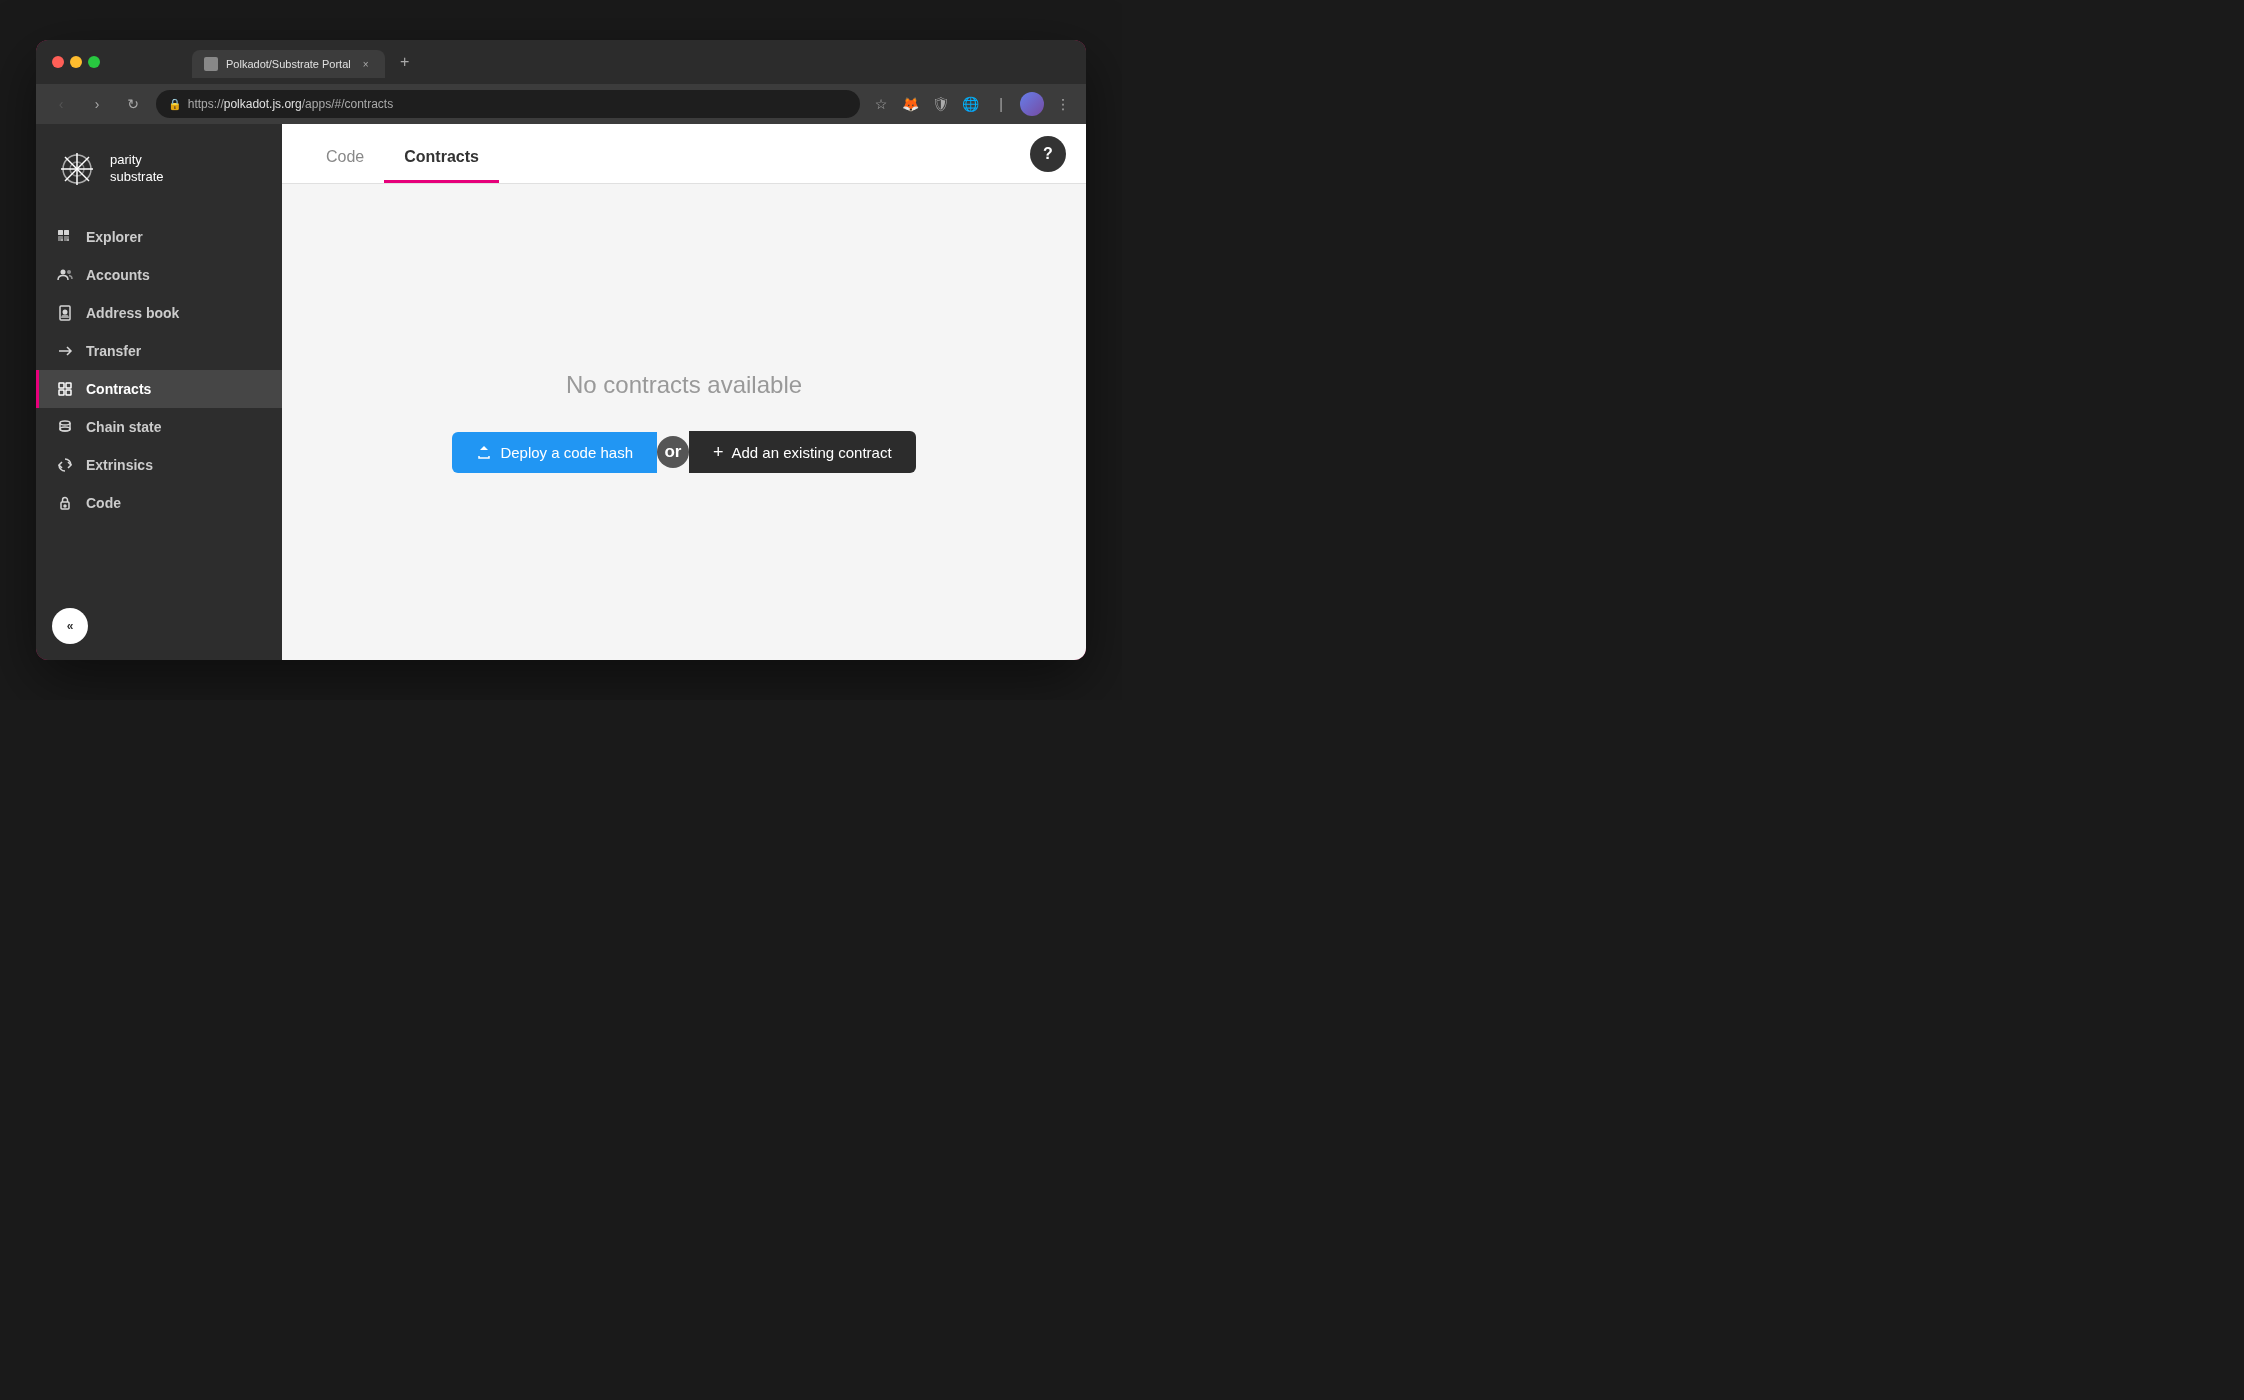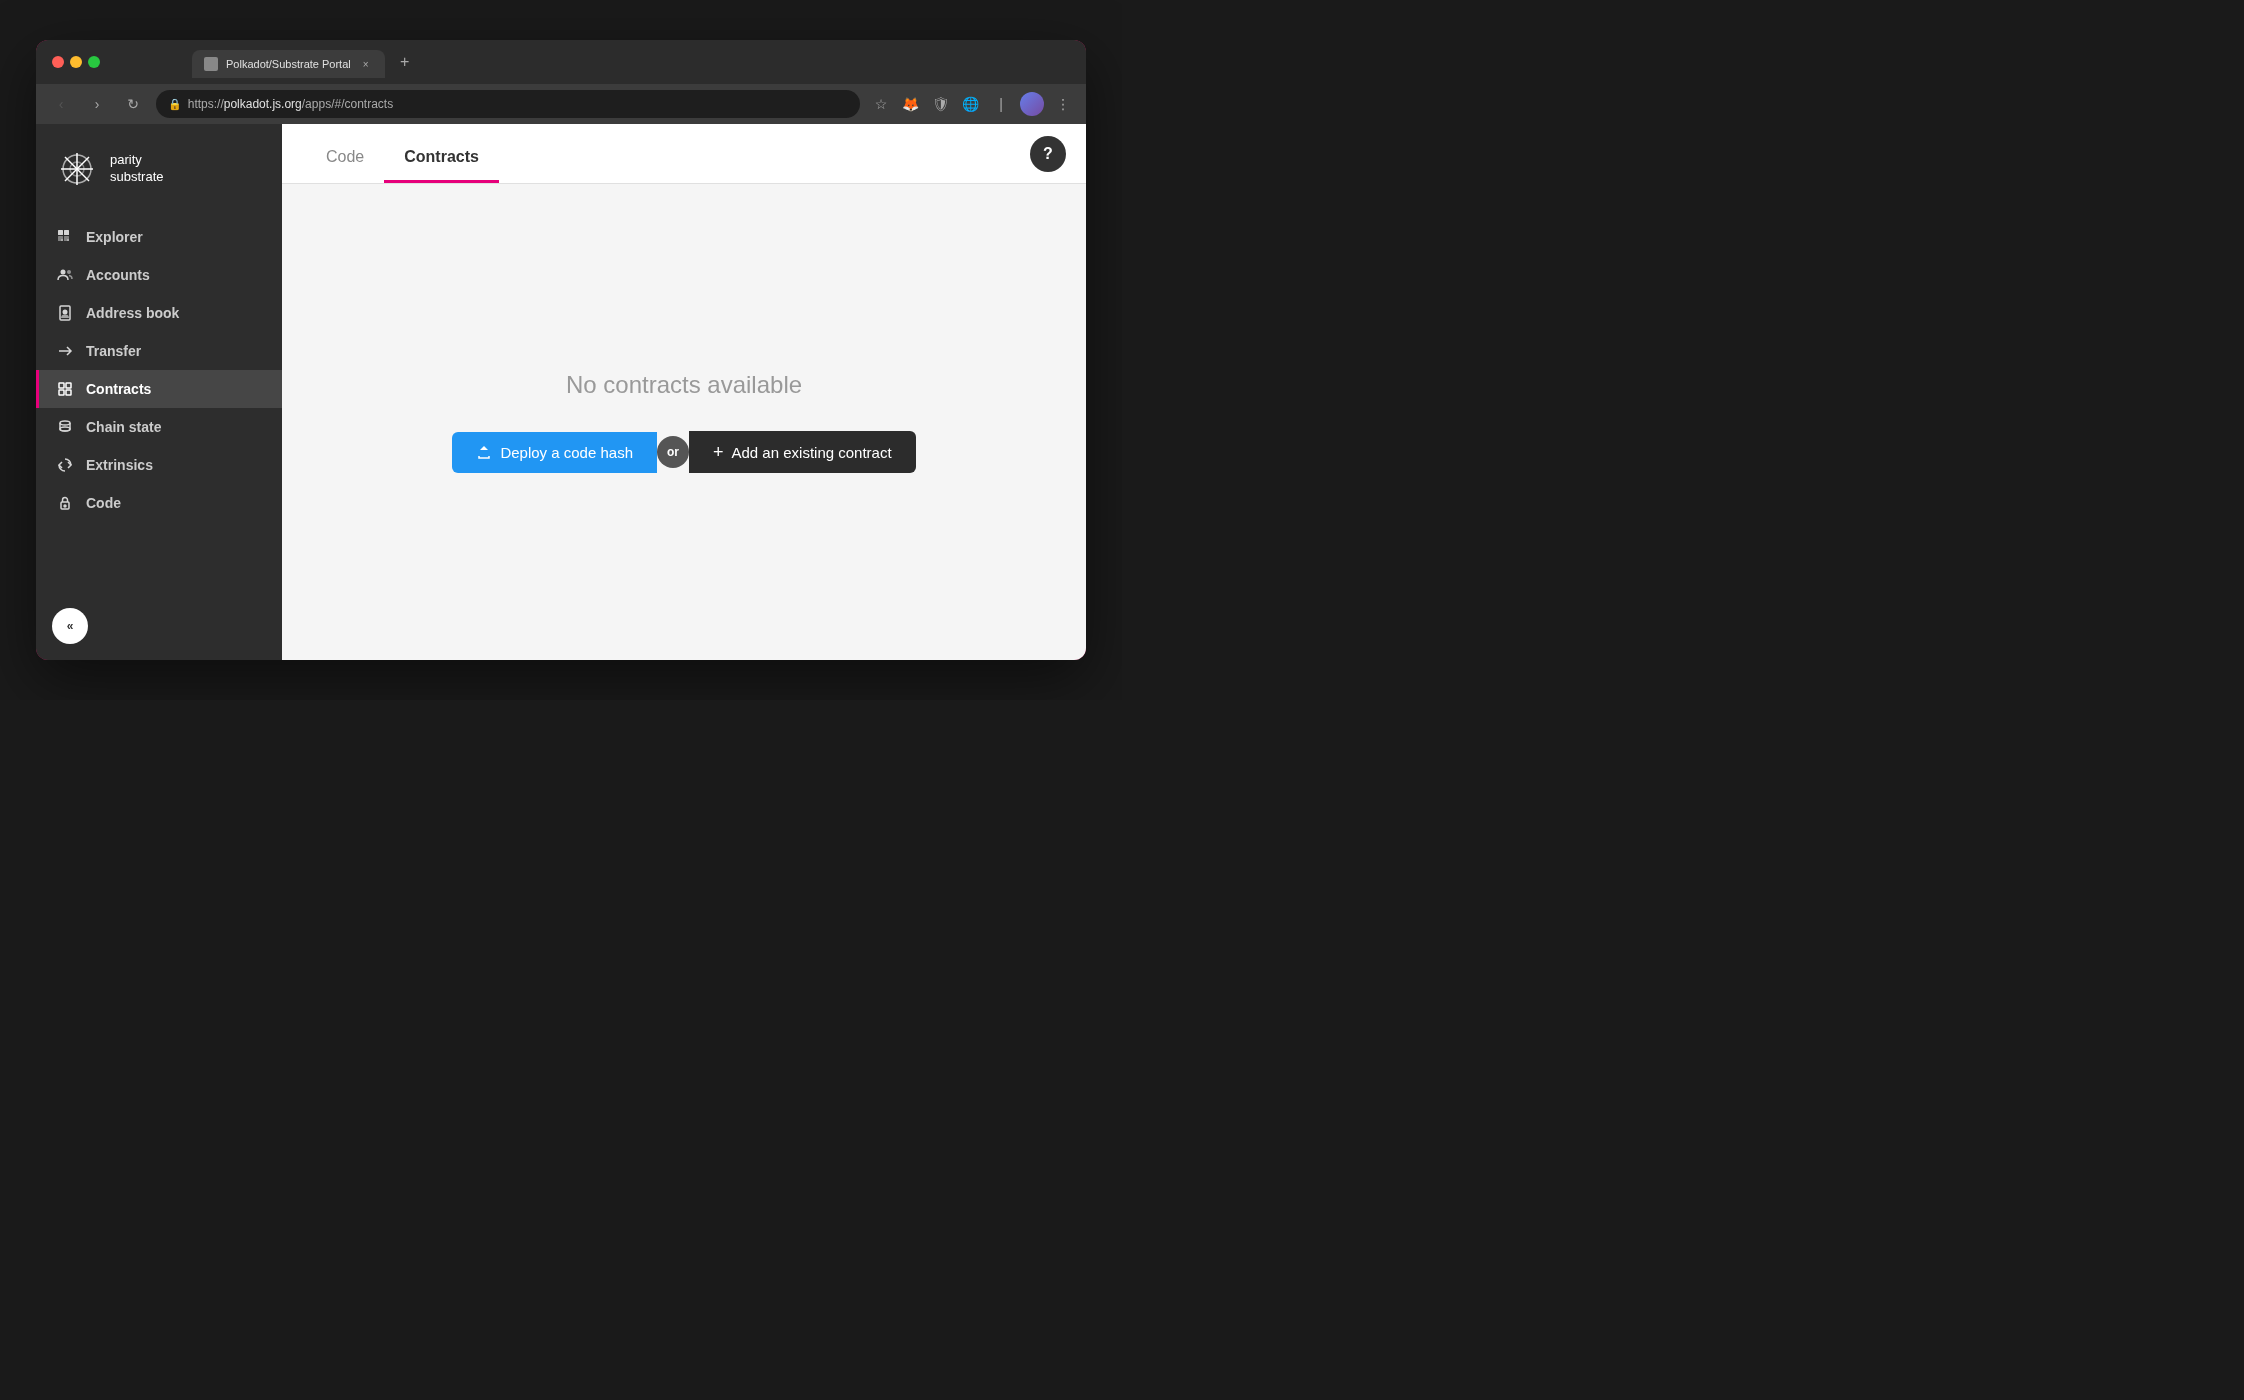--- a/index.html
+++ b/index.html
@@ -375,21 +375,21 @@
 
     .or-badge {
       background: #555;
       color: #fff;
       width: 32px;
       height: 32px;
       border-radius: 50%;
       display: flex;
       align-items: center;
       justify-content: center;
-      font-size: 12px;
+      font-size: 17px;
       font-weight: 600;
       z-index: 1;
       position: relative;
       flex-shrink: 0;
     }
 
     .btn-add {
       background: #2c2c2c;
       color: #fff;
       border: none;

